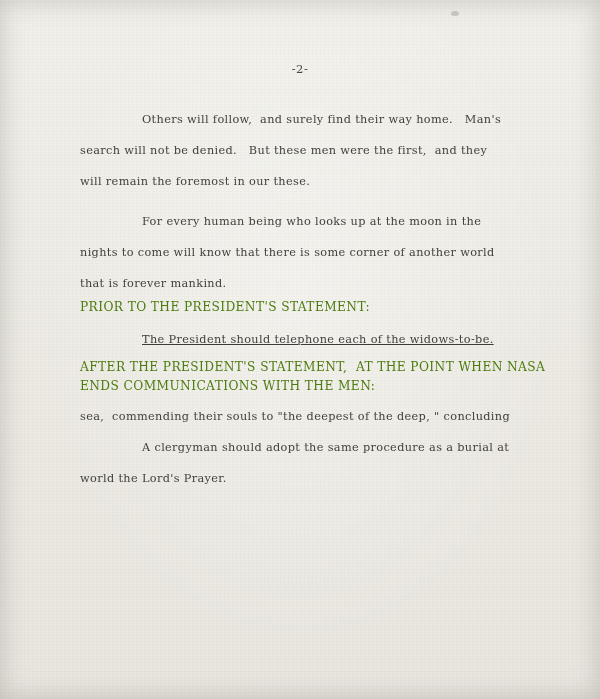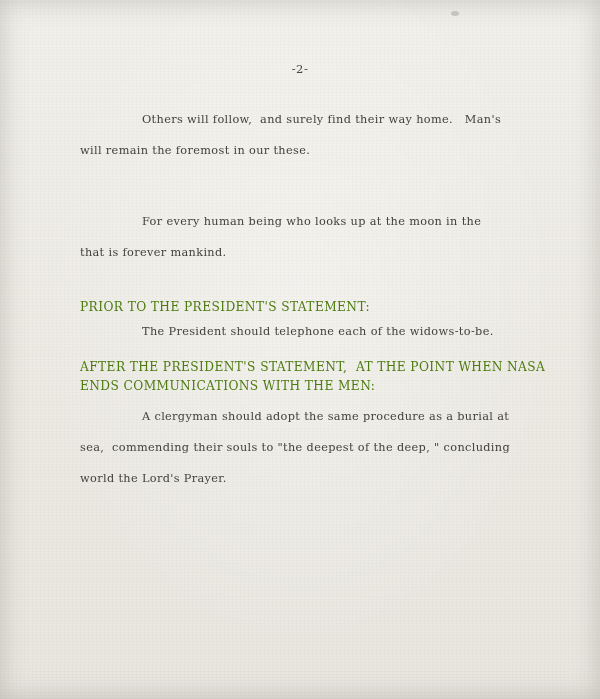--- a/index.html
+++ b/index.html
@@ -94,44 +94,46 @@
 
 <div class="page">
   <div class="paper-tint"></div>
 
   <div class="content">
 
     <div class="page-number">-2-</div>
 
     <div class="body-block" style="top: 104px;">
       <div class="line indent">Others will follow,  and surely find their way home.   Man's</div>
+      <div class="line">search will not be denied.   But these men were the first,  and they</div>
       <div class="line">will remain the foremost in our these.</div>
     </div>
 
     <div class="body-block" style="top: 206px;">
       <div class="line indent">For every human being who looks up at the moon in the</div>
+      <div class="line">nights to come will know that there is some corner of another world</div>
       <div class="line">that is forever mankind.</div>
     </div>
 
     <div class="body-block" style="top: 298px;">
       <div class="heading">PRIOR TO THE PRESIDENT'S STATEMENT:</div>
     </div>
 
-    <div class="body-block" style="top: 316px;">
+    <div class="body-block" style="top: 324px; text-decoration: underline;">
       <div class="line indent">The President should telephone each of the widows-to-be.</div>
     </div>
 
     <div class="body-block" style="top: 358px;">
       <div class="heading">AFTER THE PRESIDENT'S STATEMENT,  AT THE POINT WHEN NASA</div>
       <div class="heading">ENDS COMMUNICATIONS WITH THE MEN:</div>
     </div>
 
     <div class="body-block" style="top: 401px;">
+      <div class="line">sea,  commending their souls to "the deepest of the deep, " concluding</div>
       <div class="line indent">A clergyman should adopt the same procedure as a burial at</div>
-      <div class="line">sea,  commending their souls to "the deepest of the deep, " concluding</div>
       <div class="line">world the Lord's Prayer.</div>
     </div>
 
   </div>
 
   <div class="mark" style="left: 451px; top: 11px; width: 8px; height: 5px;"></div>
   <div class="grain"></div>
   <div class="edge-shade"></div>
 </div>
 

